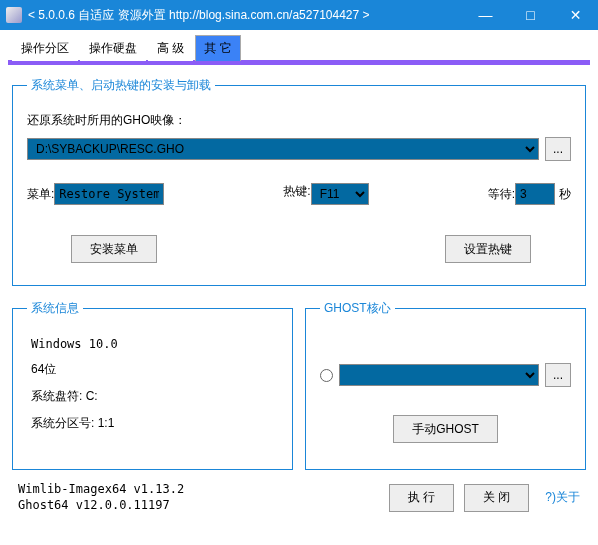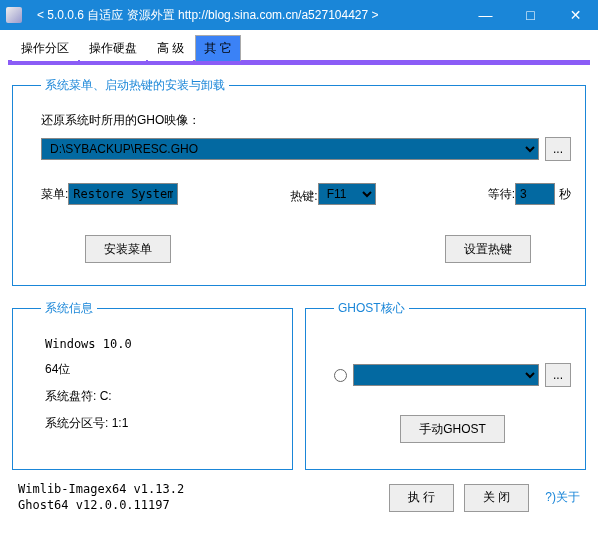--- a/index.html
+++ b/index.html
@@ -12,21 +12,20 @@
     height: 545px;
     overflow: hidden;
   }
   .titlebar {
     height: 30px;
     background: #1a86d8;
     color: #fff;
     display: flex;
     align-items: center;
     padding-left: 6px;
-    gap: 9px;
   }
   .titlebar .app-icon {
     width: 16px; height: 16px;
     background: linear-gradient(135deg,#eee,#99c);
     margin-right: 6px;
     border-radius: 2px;
   }
   .titlebar .title { flex: 1; font-size: 12px; }
   .winbtns { display: flex; height: 100%; }
   .winbtn {
@@ -49,21 +48,21 @@
     background: #fff;
   }
   .tab.active {
     border-color: #aaa #aaa #fff #aaa;
     background: #3b82f6;
   }
 
   fieldset {
     border: 1px solid #1a86d8;
     margin: 12px 4px 8px 4px;
-    padding: 10px 14px 16px 28px;
+    padding: 10px 14px 16px 14px;
   }
   fieldset legend {
     color: #1a86d8;
     padding: 0 4px;
     font-size: 12px;
   }
 
   .row { display: flex; align-items: center; margin: 8px 0; }
 
   input[type=text], select {
@@ -143,21 +142,21 @@
       </select>
       <span style="width:6px;"></span>
       <button class="btn square">...</button>
     </div>
 
     <div class="row" style="margin-top:22px; justify-content: space-between;">
       <div style="display:flex;align-items:center;">
         <span class="lbl">菜单:</span>
         <input type="text" style="width: 110px; font-family: Consolas, monospace;" value="Restore System">
       </div>
-      <div style="display:flex;align-items:flex-end;">
+      <div style="display:flex;align-items:flex-start;">
         <span class="lbl">热键:</span>
         <select style="width:58px;">
           <option>F11</option>
         </select>
       </div>
       <div style="display:flex;align-items:center;">
         <span class="lbl">等待:</span>
         <input type="text" style="width: 40px;" value="3">
         <span style="margin-left:4px;">秒</span>
       </div>

